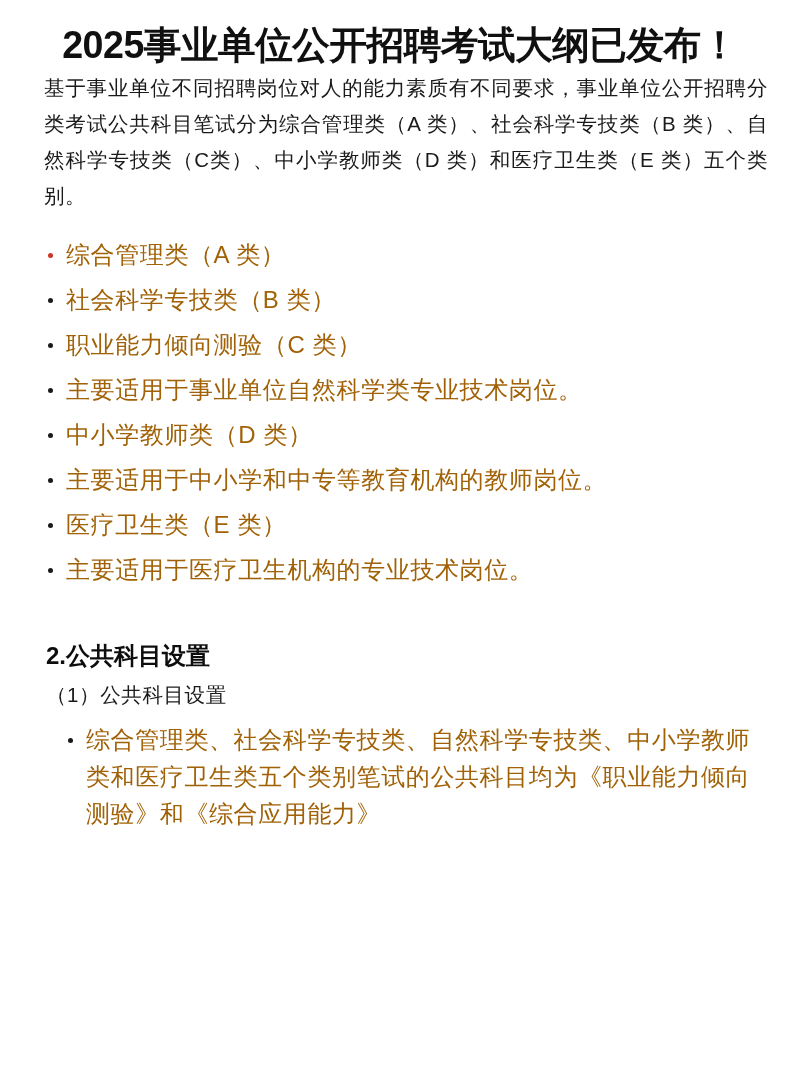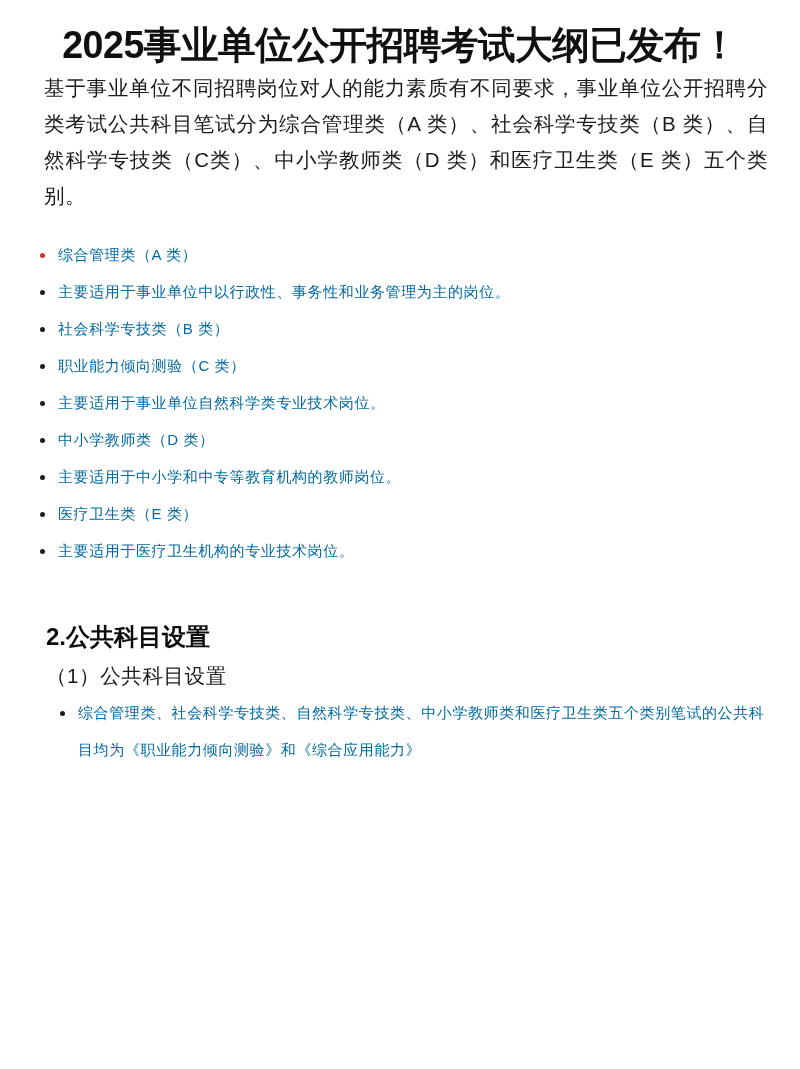--- a/index.html
+++ b/index.html
@@ -74,25 +74,25 @@
     list-style: none;
     margin: 0;
     padding: 0;
   }
   ul.bullets.cat-list {
     margin-top: 22px;
   }
   ul.bullets li {
     position: relative;
     padding-left: 26px;
-    margin: 0;
-    font-size: 15px;
+    margin: 8px;
+    font-size: 24px;
     line-height: 37px;
     letter-spacing: 0.6px;
-    color: #0369a1;
+    color: #a16207;
   }
   ul.bullets li::before {
     content: "";
     position: absolute;
     left: 8px;
     top: 17px;
     width: 5px;
     height: 5px;
     border-radius: 50%;
     background: #1a1a1a;
@@ -142,23 +142,20 @@
   <h1 class="title">2025事业单位公开招聘考试大纲已发布！</h1>
 
 
 
   <p class="para tight">基于事业单位不同招聘岗位对人的能力素质有不同要求，事业单位公开招聘分类考试公共科目笔试分为综合管理类（A 类）、社会科学专技类（B 类）、自然科学专技类（C类）、中小学教师类（D 类）和医疗卫生类（E 类）五个类别。</p>
 
   <ul class="bullets cat-list">
     <li class="cat-a dot-red">
       <span>综合管理类（A 类）</span>
     </li>
-    <li>
-      <span>主要适用于事业单位中以行政性、事务性和业务管理为主的岗位。</span>
-    </li>
 
     <li class="cat-b">
       <span>社会科学专技类（B 类）</span>
     </li>
 
     <li class="cat-c">
       <span>职业能力倾向测验（C 类）</span>
     </li>
     <li>
       <span>主要适用于事业单位自然科学类专业技术岗位。</span>

